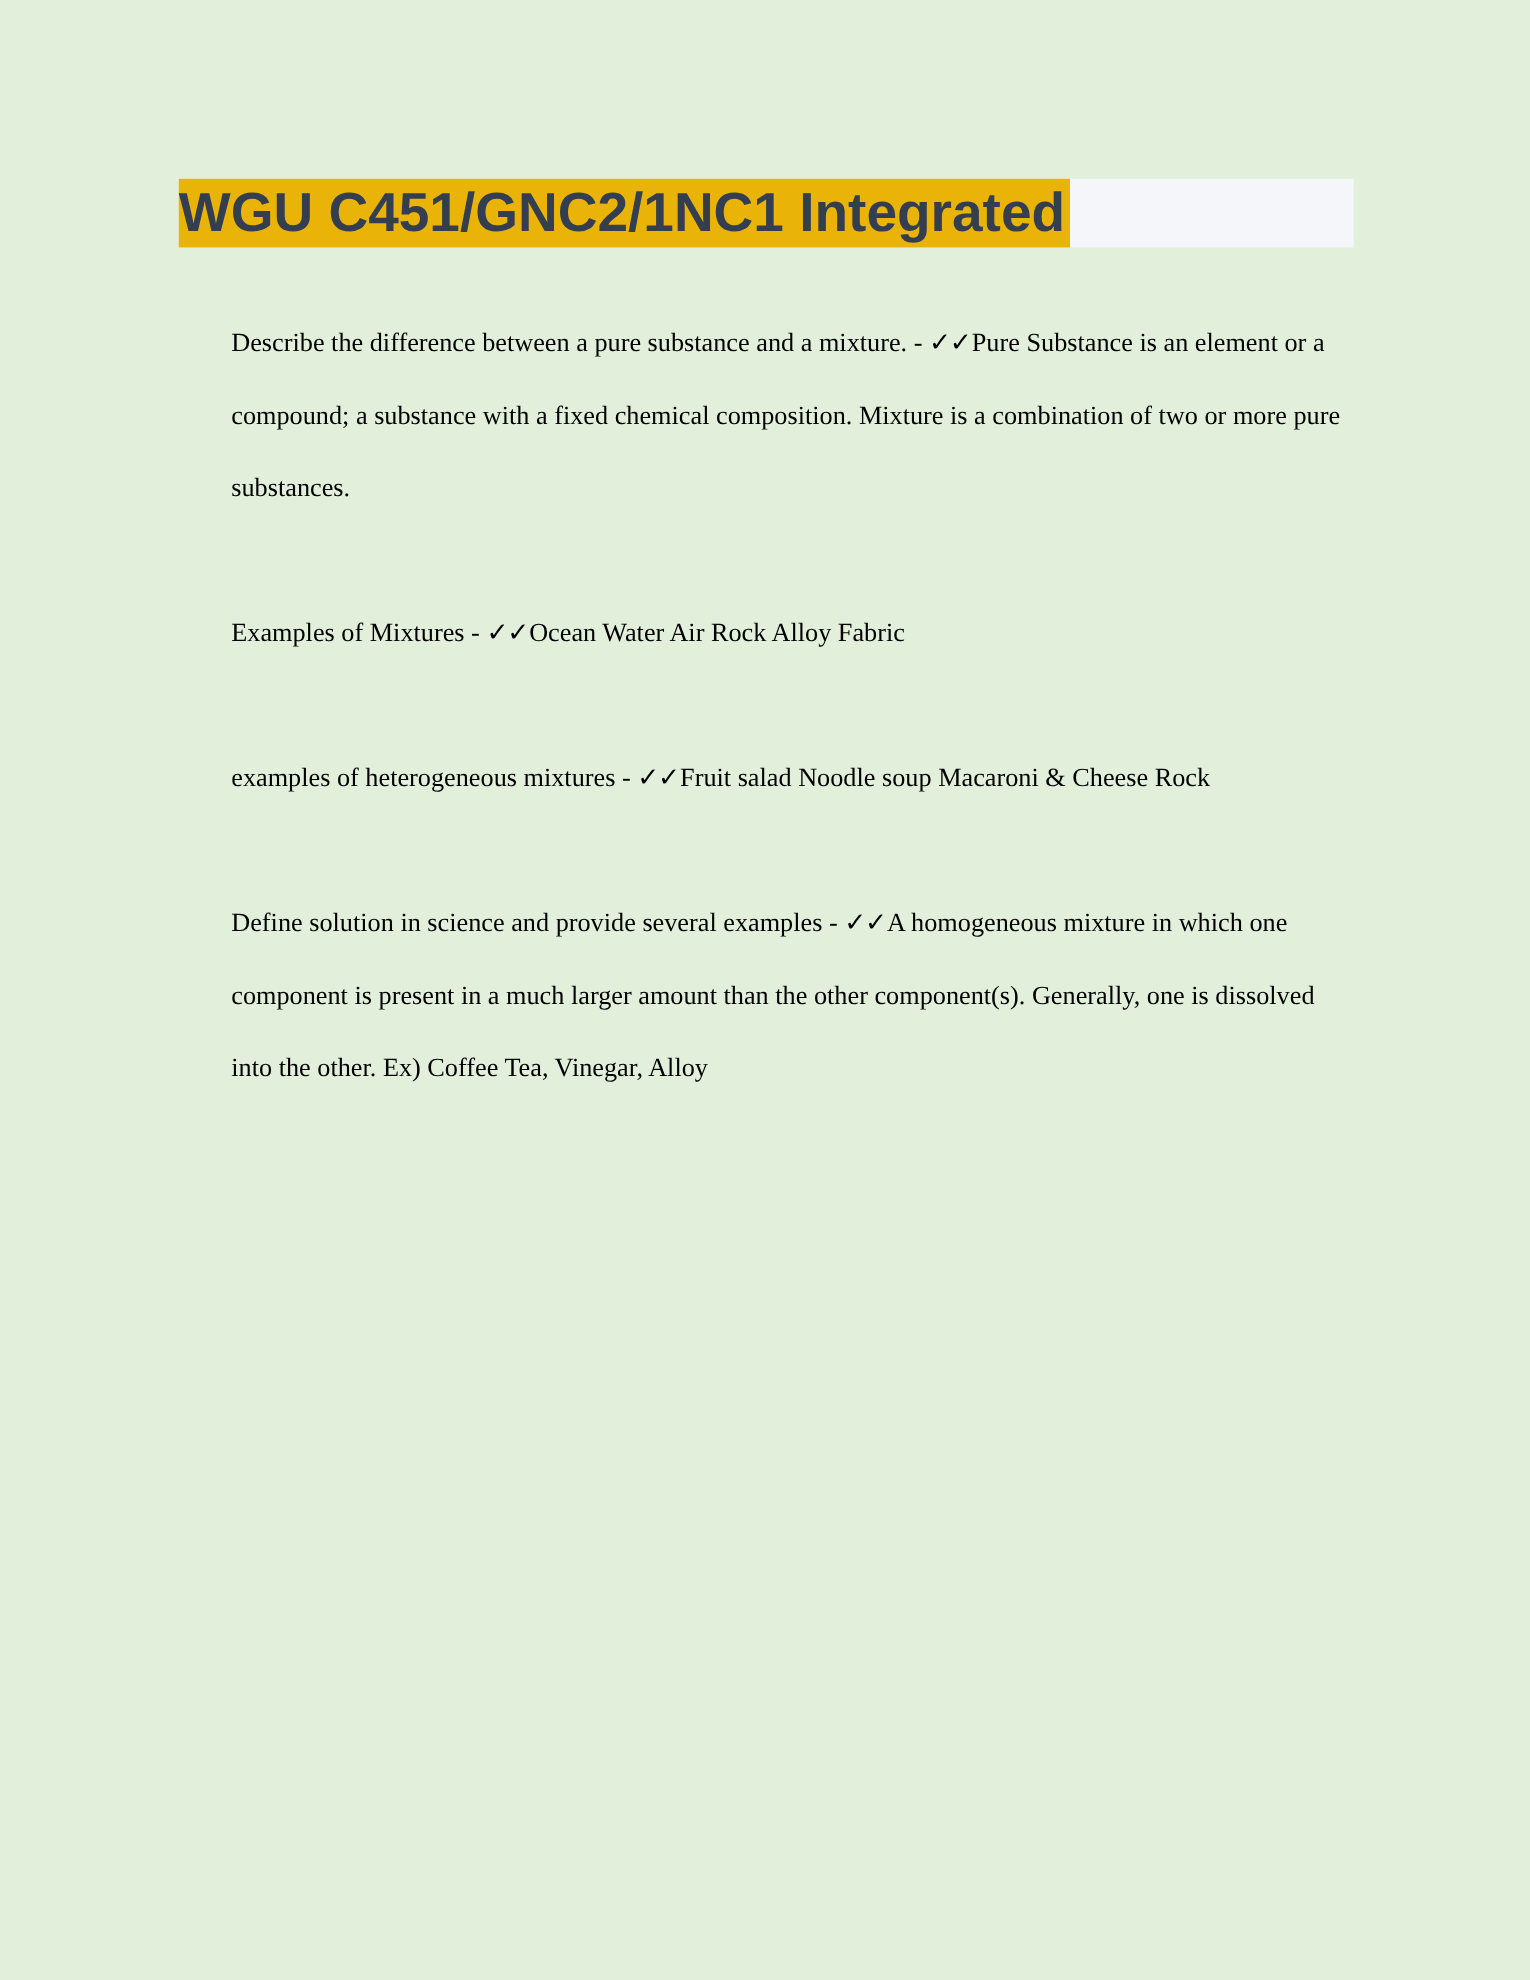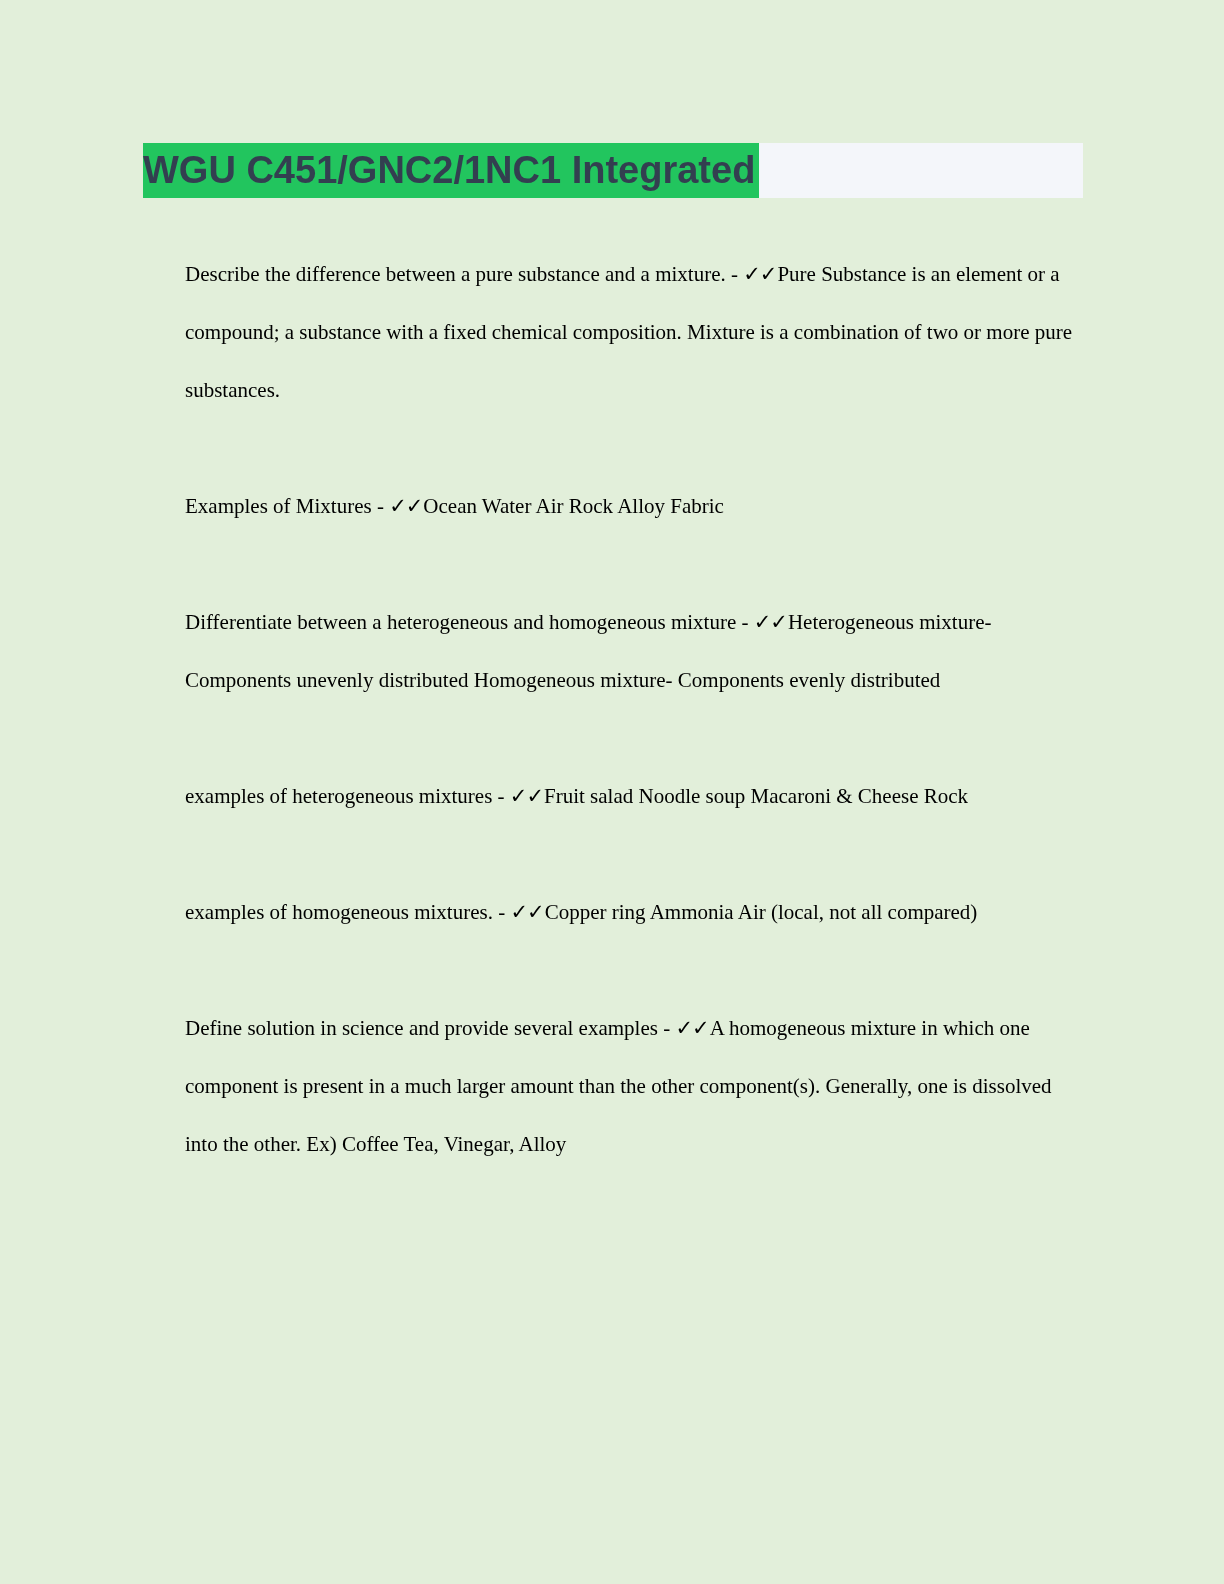--- a/index.html
+++ b/index.html
@@ -23,25 +23,25 @@
     background: #F4F6FA;
     width: 940px;
   }
   h1.doc-title {
     margin: 0;
     padding: 0;
   }
   .title-line {
     display: block;
     width: fit-content;
-    background: #22c55e;
+    background: #eab308;
     color: #333F50;
     font-family: "Liberation Sans", sans-serif;
     font-weight: bold;
-    font-size: 38px;
+    font-size: 44px;
     line-height: 55px;
     white-space: nowrap;
     padding-right: 4px;
   }
   .content {
     padding-top: 47px;
     margin-left: 42px;
   }
   p.qa {
     font-family: "Liberation Serif", serif;
@@ -73,30 +73,24 @@
 
     <p class="qa">
       <span>Describe the difference between a pure substance and a mixture. - </span><span class="check">✓✓</span><span>Pure Substance is an element or a compound; a substance with a fixed chemical composition. Mixture is a combination of two or more pure substances.</span>
     </p>
 
 
     <p class="qa">
       <span>Examples of Mixtures - </span><span class="check">✓✓</span><span>Ocean Water Air Rock Alloy Fabric</span>
     </p>
 
-    <p class="qa">
-      <span>Differentiate between a heterogeneous and homogeneous mixture - </span><span class="check">✓✓</span><span>Heterogeneous mixture- Components unevenly distributed Homogeneous mixture- Components evenly distributed</span>
-    </p>
 
     <p class="qa">
       <span>examples of heterogeneous mixtures - </span><span class="check">✓✓</span><span>Fruit salad Noodle soup Macaroni &amp; Cheese Rock</span>
     </p>
 
-    <p class="qa">
-      <span>examples of homogeneous mixtures. - </span><span class="check">✓✓</span><span>Copper ring Ammonia Air (local, not all compared)</span>
-    </p>
 
     <p class="qa">
       <span>Define solution in science and provide several examples - </span><span class="check">✓✓</span><span>A homogeneous mixture in which one component is present in a much larger amount than the other component(s). Generally, one is dissolved into the other. Ex) Coffee Tea, Vinegar, Alloy</span>
     </p>
 
   </div>
 </div>
 
 </body></html>

